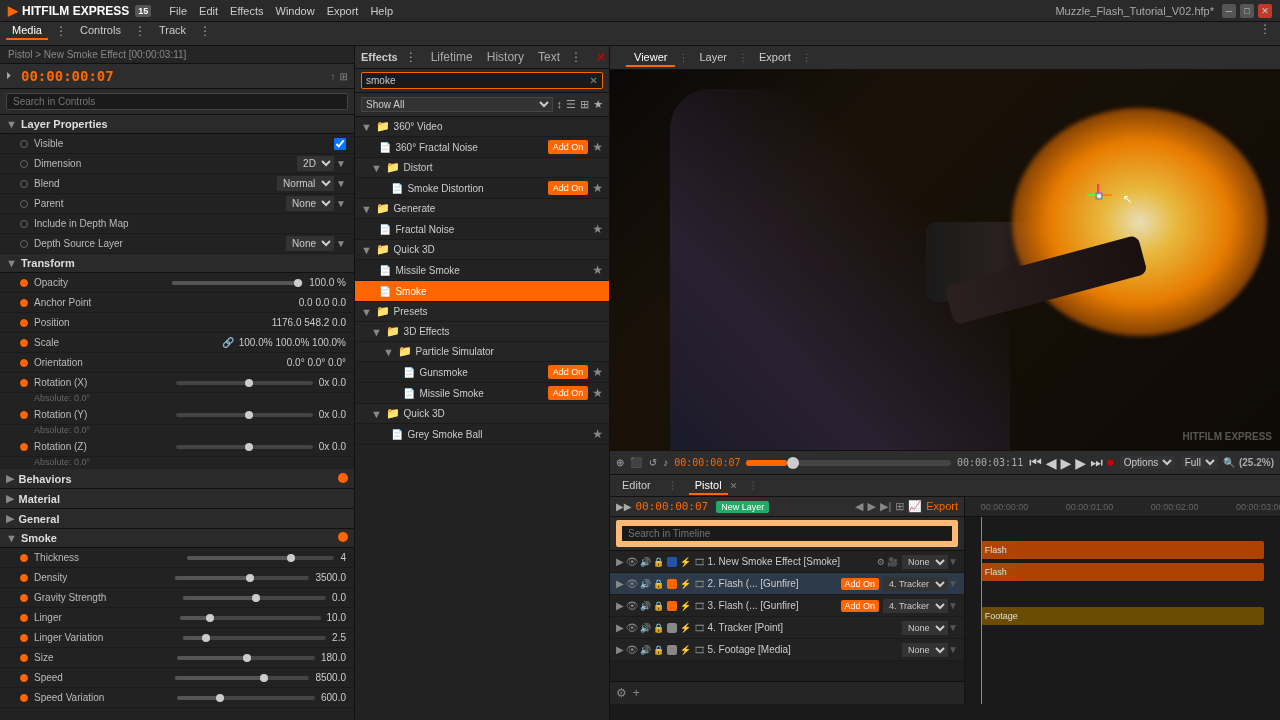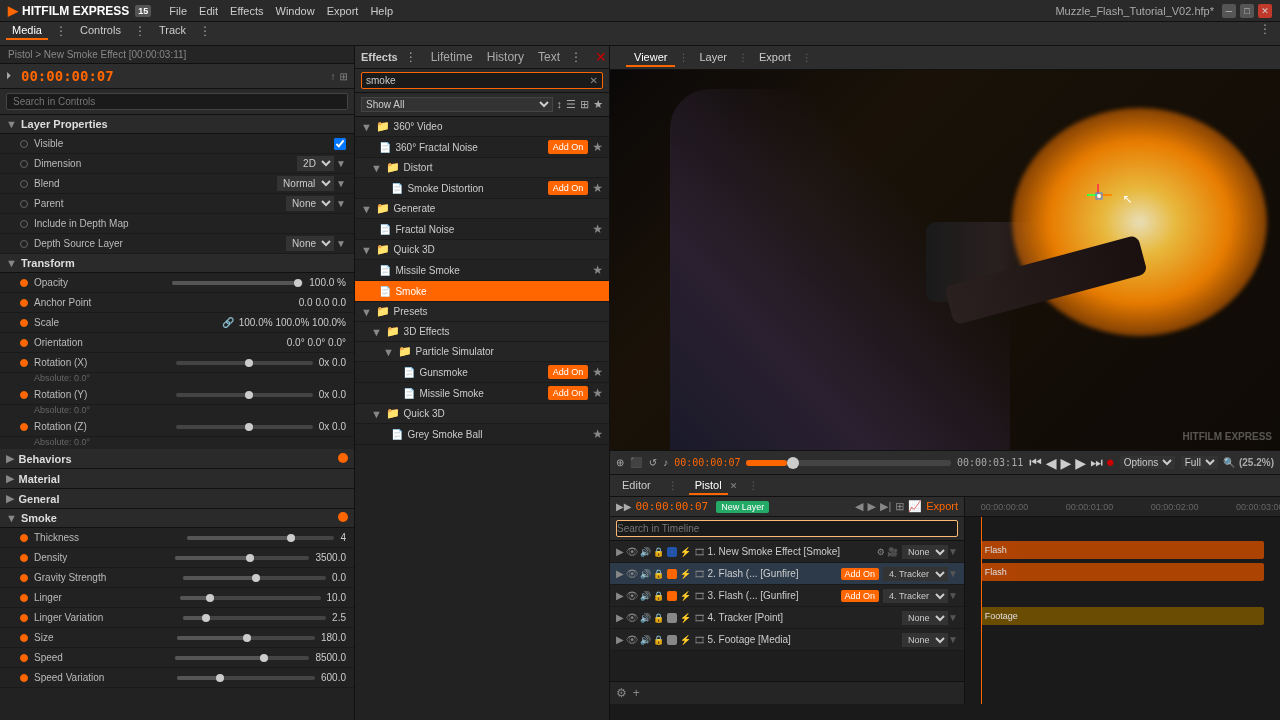--- a/index.html
+++ b/index.html
@@ -112,21 +112,21 @@
     .ed-tab-close { color: #888; font-size: 9px; cursor: pointer; margin-left: 2px; }
 
     #editor-content { display: flex; flex: 1; overflow: hidden; }
     #timeline-left { width: 355px; background: #222; border-right: 1px solid #111; display: flex; flex-direction: column; }
     #tl-header { background: #2d2d2d; padding: 3px 6px; border-bottom: 1px solid #111; display: flex; align-items: center; gap: 4px; }
     .tl-timecode { color: #ff6600; font-family: monospace; font-size: 11px; }
     .tl-icons { display: flex; gap: 4px; margin-left: auto; }
     .tl-icon { color: #888; font-size: 11px; cursor: pointer; }
 
     #tl-search { padding: 3px 6px; background: #2a2a2a; border-bottom: 1px solid #111; }
-    #tl-search input { width: 100%; background: #1a1a1a; border: 1px solid #fdba74; color: #ccc; padding: 2px 0; font-size: 10px; border-radius: 2px; }
+    #tl-search input { width: 100%; background: #1a1a1a; border: 6px solid #fdba74; color: #ccc; padding: 2px 6px; font-size: 10px; border-radius: 2px; }
 
     .tl-layer { display: flex; align-items: center; padding: 2px 6px; border-bottom: 1px solid #1a1a1a; min-height: 22px; cursor: pointer; }
     .tl-layer.selected { background: #2d3a4a; }
     .tl-expand { color: #888; font-size: 10px; margin-right: 2px; cursor: pointer; }
     .tl-vis { color: #888; font-size: 10px; margin-right: 2px; cursor: pointer; }
     .tl-color { width: 10px; height: 10px; border-radius: 2px; margin-right: 4px; }
     .tl-icon-sm { color: #888; font-size: 9px; margin-right: 2px; }
     .tl-name { color: #ccc; font-size: 10px; flex: 1; }
     .tl-badge { font-size: 9px; padding: 1px 4px; border-radius: 2px; margin-left: 4px; }
     .tl-badge.orange { background: #ff6600; color: #fff; }
@@ -264,20 +264,25 @@
           </div>
         <span class="prop-value">100.0 %</span>
       </div>
       <div class="prop-row">
         <span class="prop-dot active"></span>
         <span class="prop-name">Anchor Point</span>
         <span class="prop-value">0.0  0.0  0.0</span>
       </div>
       <div class="prop-row">
         <span class="prop-dot active"></span>
+        <span class="prop-name">Position</span>
+        <span class="prop-value">1176.0  548.2  0.0</span>
+      </div>
+      <div class="prop-row">
+        <span class="prop-dot active"></span>
         <span class="prop-name">Scale</span>
         <span style="color:#888;font-size:10px;margin-right:4px;">🔗</span>
         <span class="prop-value">100.0%  100.0%  100.0%</span>
       </div>
       <div class="prop-row">
         <span class="prop-dot active"></span>
         <span class="prop-name">Orientation</span>
         <span class="prop-value">0.0°  0.0°  0.0°</span>
       </div>
       <div style="display:flex;flex-direction:column;">

